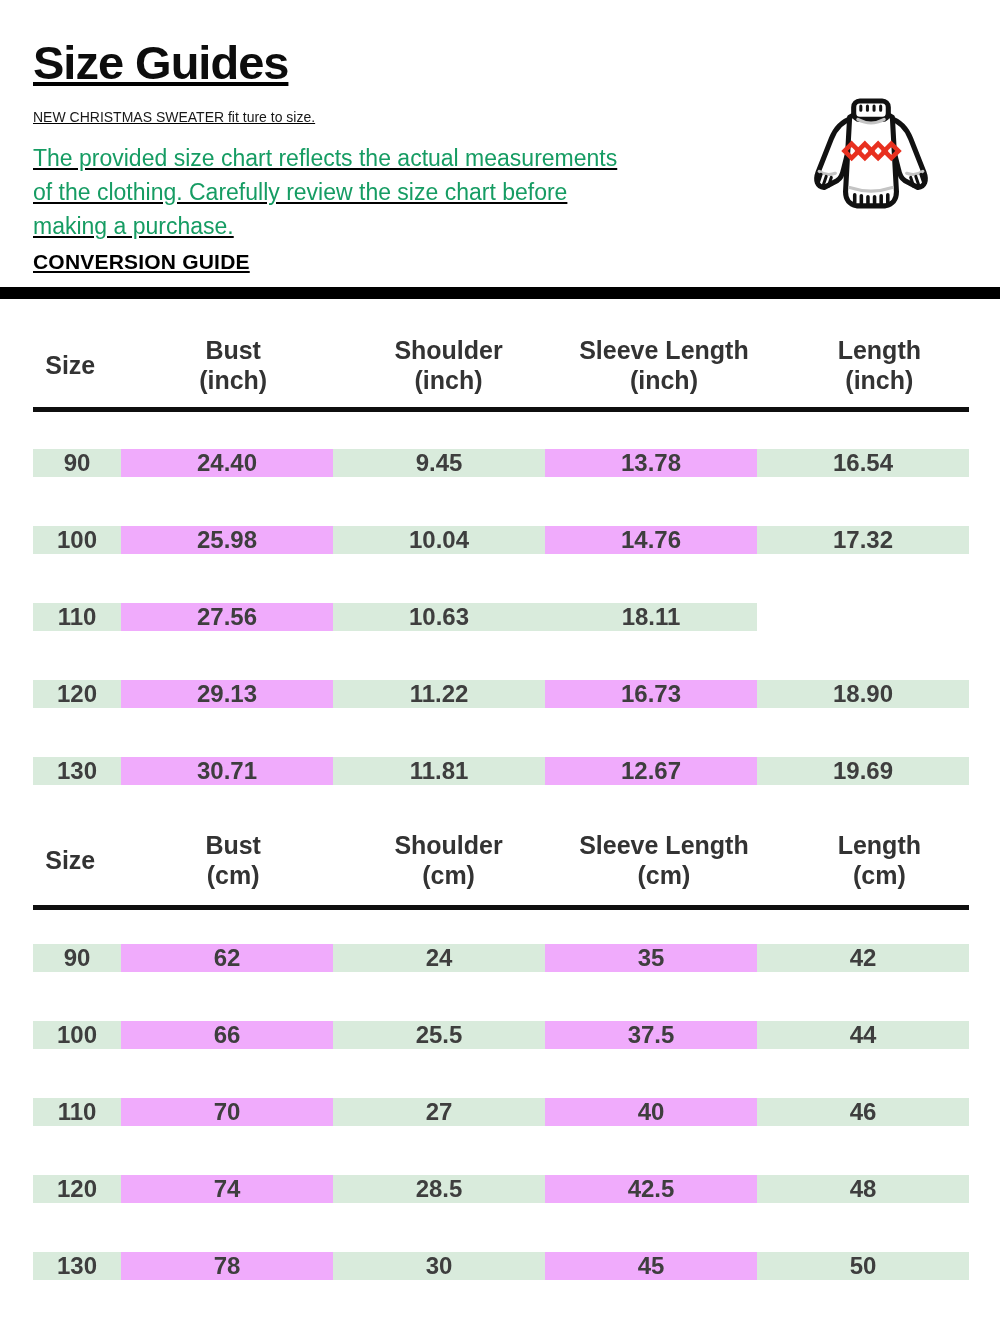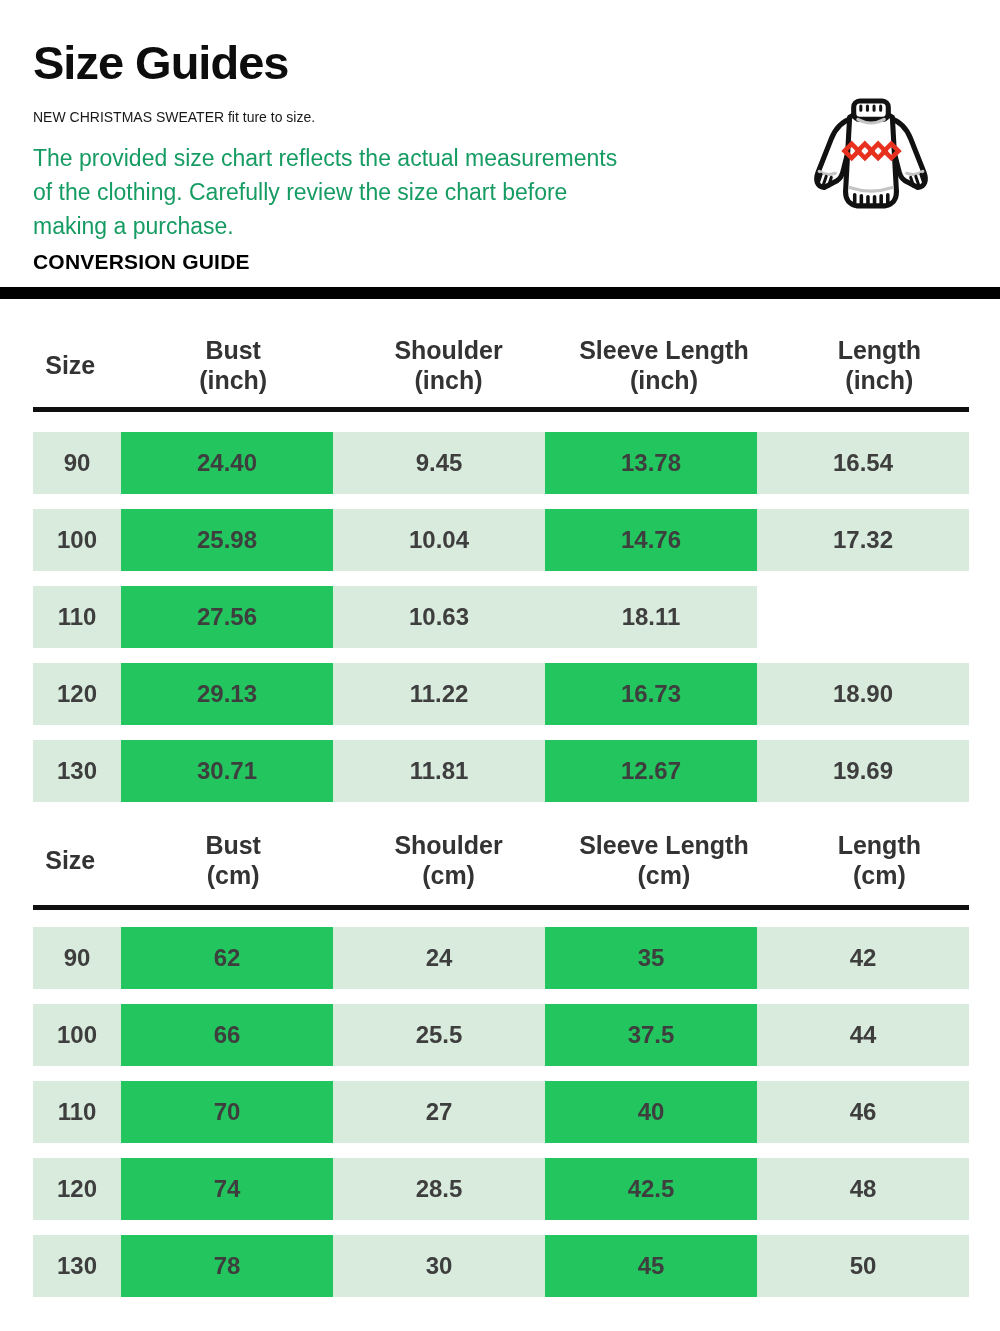--- a/index.html
+++ b/index.html
@@ -4,21 +4,21 @@
 <style>
   * { margin: 0; padding: 0; box-sizing: border-box; }
   html, body { width: 1000px; }
   body {
     height: 1331px;
     background: #ffffff;
     font-family: "Liberation Sans", sans-serif;
     position: relative;
     overflow: hidden;
   }
-  .content { padding: 0 23px 0 33px; }
+  .content { padding: 0 23px 0 33px; text-decoration: underline; }
 
   .page-title {
     padding-top: 37px;
     font-size: 47px;
     font-weight: bold;
     letter-spacing: -1px;
     color: #0d0d0d;
     line-height: 1.1;
   }
   .subtitle {
@@ -73,34 +73,34 @@
     line-height: 30px;
     color: #333333;
   }
   .hcell span:empty { display: none; }
   .hline { height: 5px; background: #0f0f0f; }
   .size-table.inch .hline { margin-top: 10px; }
   .size-table.cm   .hline { margin-top: 13px; }
   .size-table.inch .tbody { margin-top: 20px; }
   .size-table.cm   .tbody { margin-top: 17px; }
 
-  .trow { display: flex; height: 62px; margin-bottom: 15px; }
+  .trow { display: flex; height: 62px; margin-bottom: 15px; align-items: center; }
   .trow:last-child { margin-bottom: 0; }
   .cell {
     display: flex;
     align-items: center;
     justify-content: center;
     font-size: 24px;
     font-weight: bold;
     color: #3e3e3e;
   }
   .col-size { width: 88px; }
   .col { width: 212px; }
   .light { background: #d9ebdc; }
-  .dark  { background: #22c55e; }
+  .dark  { background: #f0abfc; }
 </style>
 </head>
 <body>
 
 <div class="content">
   <div class="page-title">Size Guides</div>
   <div class="subtitle">NEW CHRISTMAS SWEATER fit ture to size.</div>
   <div class="note">
     <div>The provided size chart reflects the actual measurements</div>
     <div>of the clothing. Carefully review the size chart before</div>

